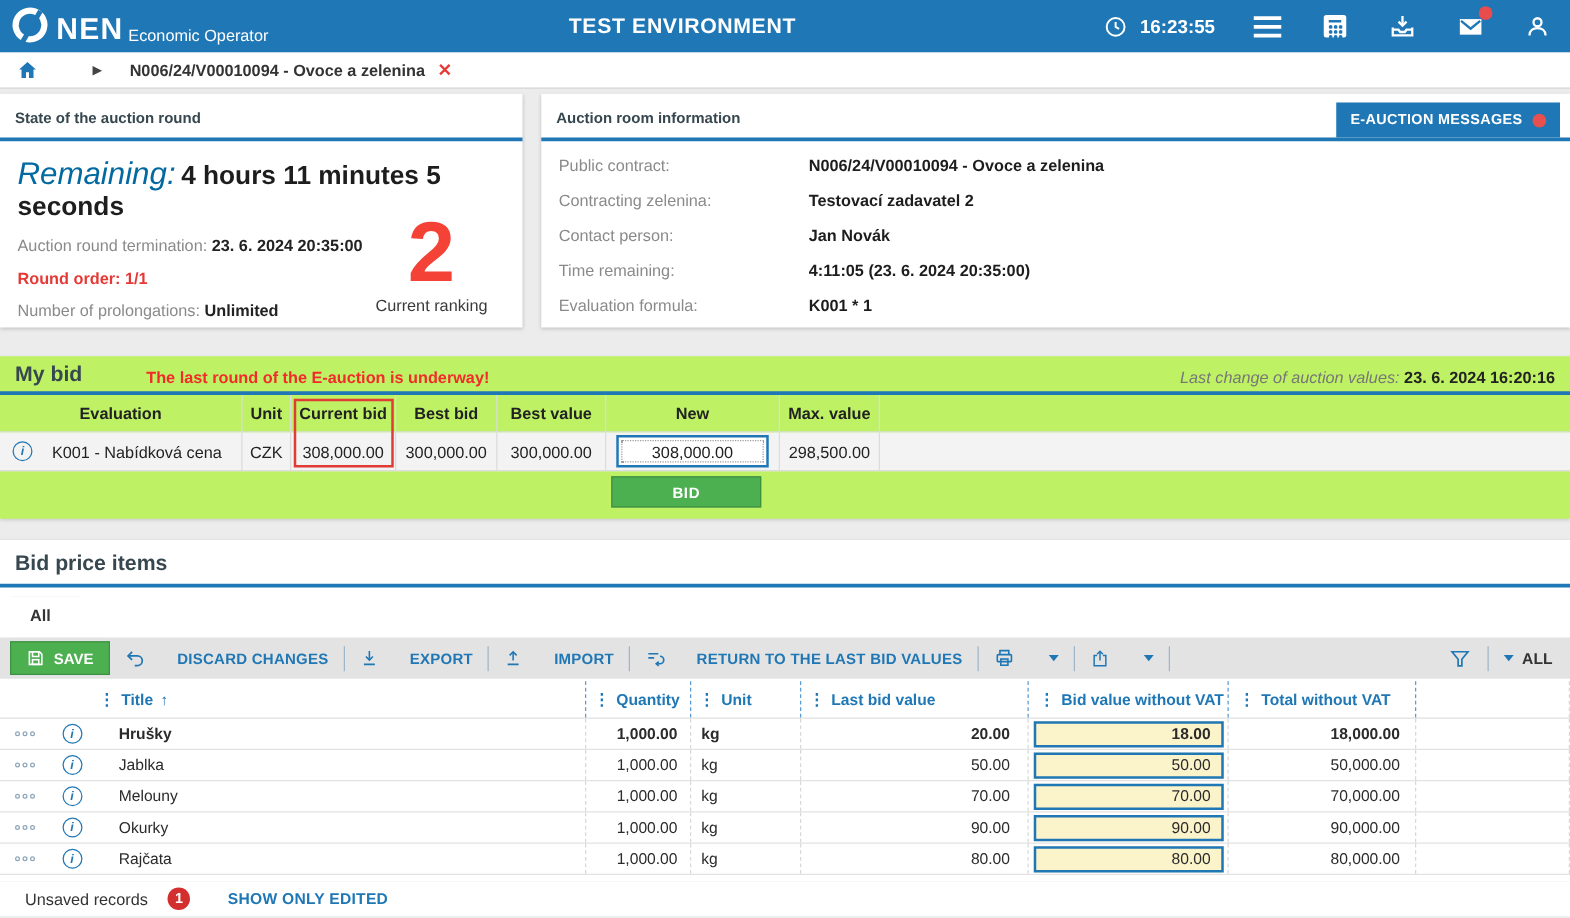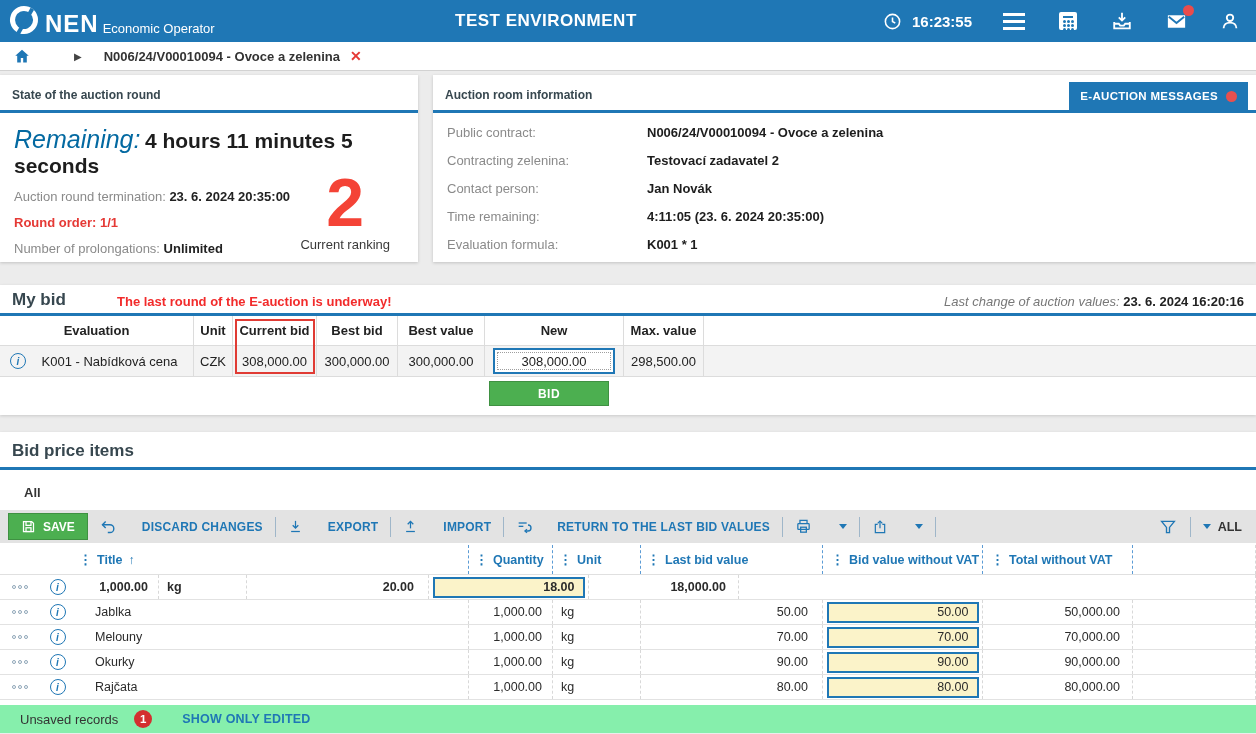--- a/index.html
+++ b/index.html
@@ -50,21 +50,21 @@
   .ranking-num { font-size:68px; line-height:62px; font-weight:bold; color:#F44336; }
   .ranking-cap { font-size:13px; color:#3a3a3a; margin-top:4px; }
   .msg-btn { position:absolute; right:8px; top:7px; background:#1F77B5; color:#fff; font-size:11.5px; font-weight:bold; padding:8px 11px; display:flex; align-items:center; gap:8px; cursor:pointer; letter-spacing:0.3px; }
   .msg-dot { width:11px; height:11px; border-radius:50%; background:#E8504F; }
   .room-body { padding:12px 14px 0 14px; }
   .room-row { display:flex; margin-bottom:13px; font-size:13px; }
   .room-label { width:200px; color:#8a8a8a; }
   .room-value { color:#1d1d1d; font-weight:bold; }
 
   
-  .mybid { position:absolute; left:0; top:285px; width:1256px; height:130px; background:#ffffff; box-shadow:0 1px 3px rgba(0,0,0,0.15); }
+  .mybid { position:absolute; left:0; top:285px; width:1256px; height:130px; background:#bef264; box-shadow:0 1px 3px rgba(0,0,0,0.15); }
   .mybid-head { position:relative; height:28px; }
   .mybid-title { position:absolute; left:12px; top:5px; font-size:17px; font-weight:bold; color:#37474F; }
   .mybid-warning { position:absolute; left:117px; top:9px; font-size:13px; font-weight:bold; color:#F22B2B; }
   .lastchange { position:absolute; right:12px; top:9px; font-size:13px; }
   .lastchange .lbl { font-style:italic; color:#777; }
   .lastchange .val { color:#222; font-weight:bold; }
   .mybid-rule { height:3px; background:#1F77B5; }
   .bid-table-header, .bid-table-row { display:flex; align-items:stretch; }
   .bid-table-header { height:30px; border-bottom:1px solid #dcdcdc; }
   .bid-table-row { height:31px; background:#f3f3f3; border-bottom:1px solid #dcdcdc; }
@@ -123,21 +123,21 @@
   .gh-cell.col-unit { padding-left:6px; }
   .gh-cell.col-last { justify-content:flex-start; padding-left:6px; }
   .gh-cell.col-bid { justify-content:flex-start; padding-left:8px; }
   .gh-cell.col-total { justify-content:flex-start; padding-left:8px; }
   .row-menu { color:#8fa6b8; display:flex; gap:2px; }
   .row-menu i { width:4px; height:4px; border:1px solid #8fa6b8; border-radius:50%; }
   .bid-input { width:152px; height:21px; border:2px solid #1F77B5; background:#FBF3C9; text-align:right; padding-right:8px; font-size:12.5px; color:#2b2b2b; font-family:"Liberation Sans",sans-serif; }
   .grow.edited .bid-input { font-weight:bold; }
 
   
-  .items-footer { position:absolute; left:0; top:705px; width:1256px; height:28px; background:#86efac; display:flex; align-items:center; }
+  .items-footer { position:absolute; left:0; top:705px; width:1256px; height:28px; background:#ffffff; display:flex; align-items:center; }
   .unsaved-label { margin-left:20px; font-size:13px; color:#333; }
   .unsaved-badge { margin-left:16px; width:18px; height:18px; border-radius:50%; background:#D32F2F; color:#fff; font-size:11.5px; font-weight:bold; display:flex; align-items:center; justify-content:center; }
   .show-edited { margin-left:30px; font-size:12.5px; font-weight:bold; color:#1F77B5; cursor:pointer; letter-spacing:0.2px; }
 
   svg.ic { display:block; }
 </style>
 </head>
 <body>
 
 <div class="app">
@@ -434,20 +434,21 @@
         <div class="rc col-menu">
             <span class="row-menu">
               <i></i>
               <i></i>
               <i></i>
             </span>
           </div>
         <div class="rc col-info">
             <span class="info-ic">i</span>
           </div>
+        <div class="rc col-title dash">Hrušky</div>
         <div class="rc col-qty dash">1,000.00</div>
         <div class="rc col-unit dash">kg</div>
         <div class="rc col-last dash">20.00</div>
         <div class="rc col-bid dash">
             <input class="bid-input" value="18.00" style="">
           </div>
         <div class="rc col-total dash">18,000.00</div>
         <div class="col-rest"></div>
       </div>
 

